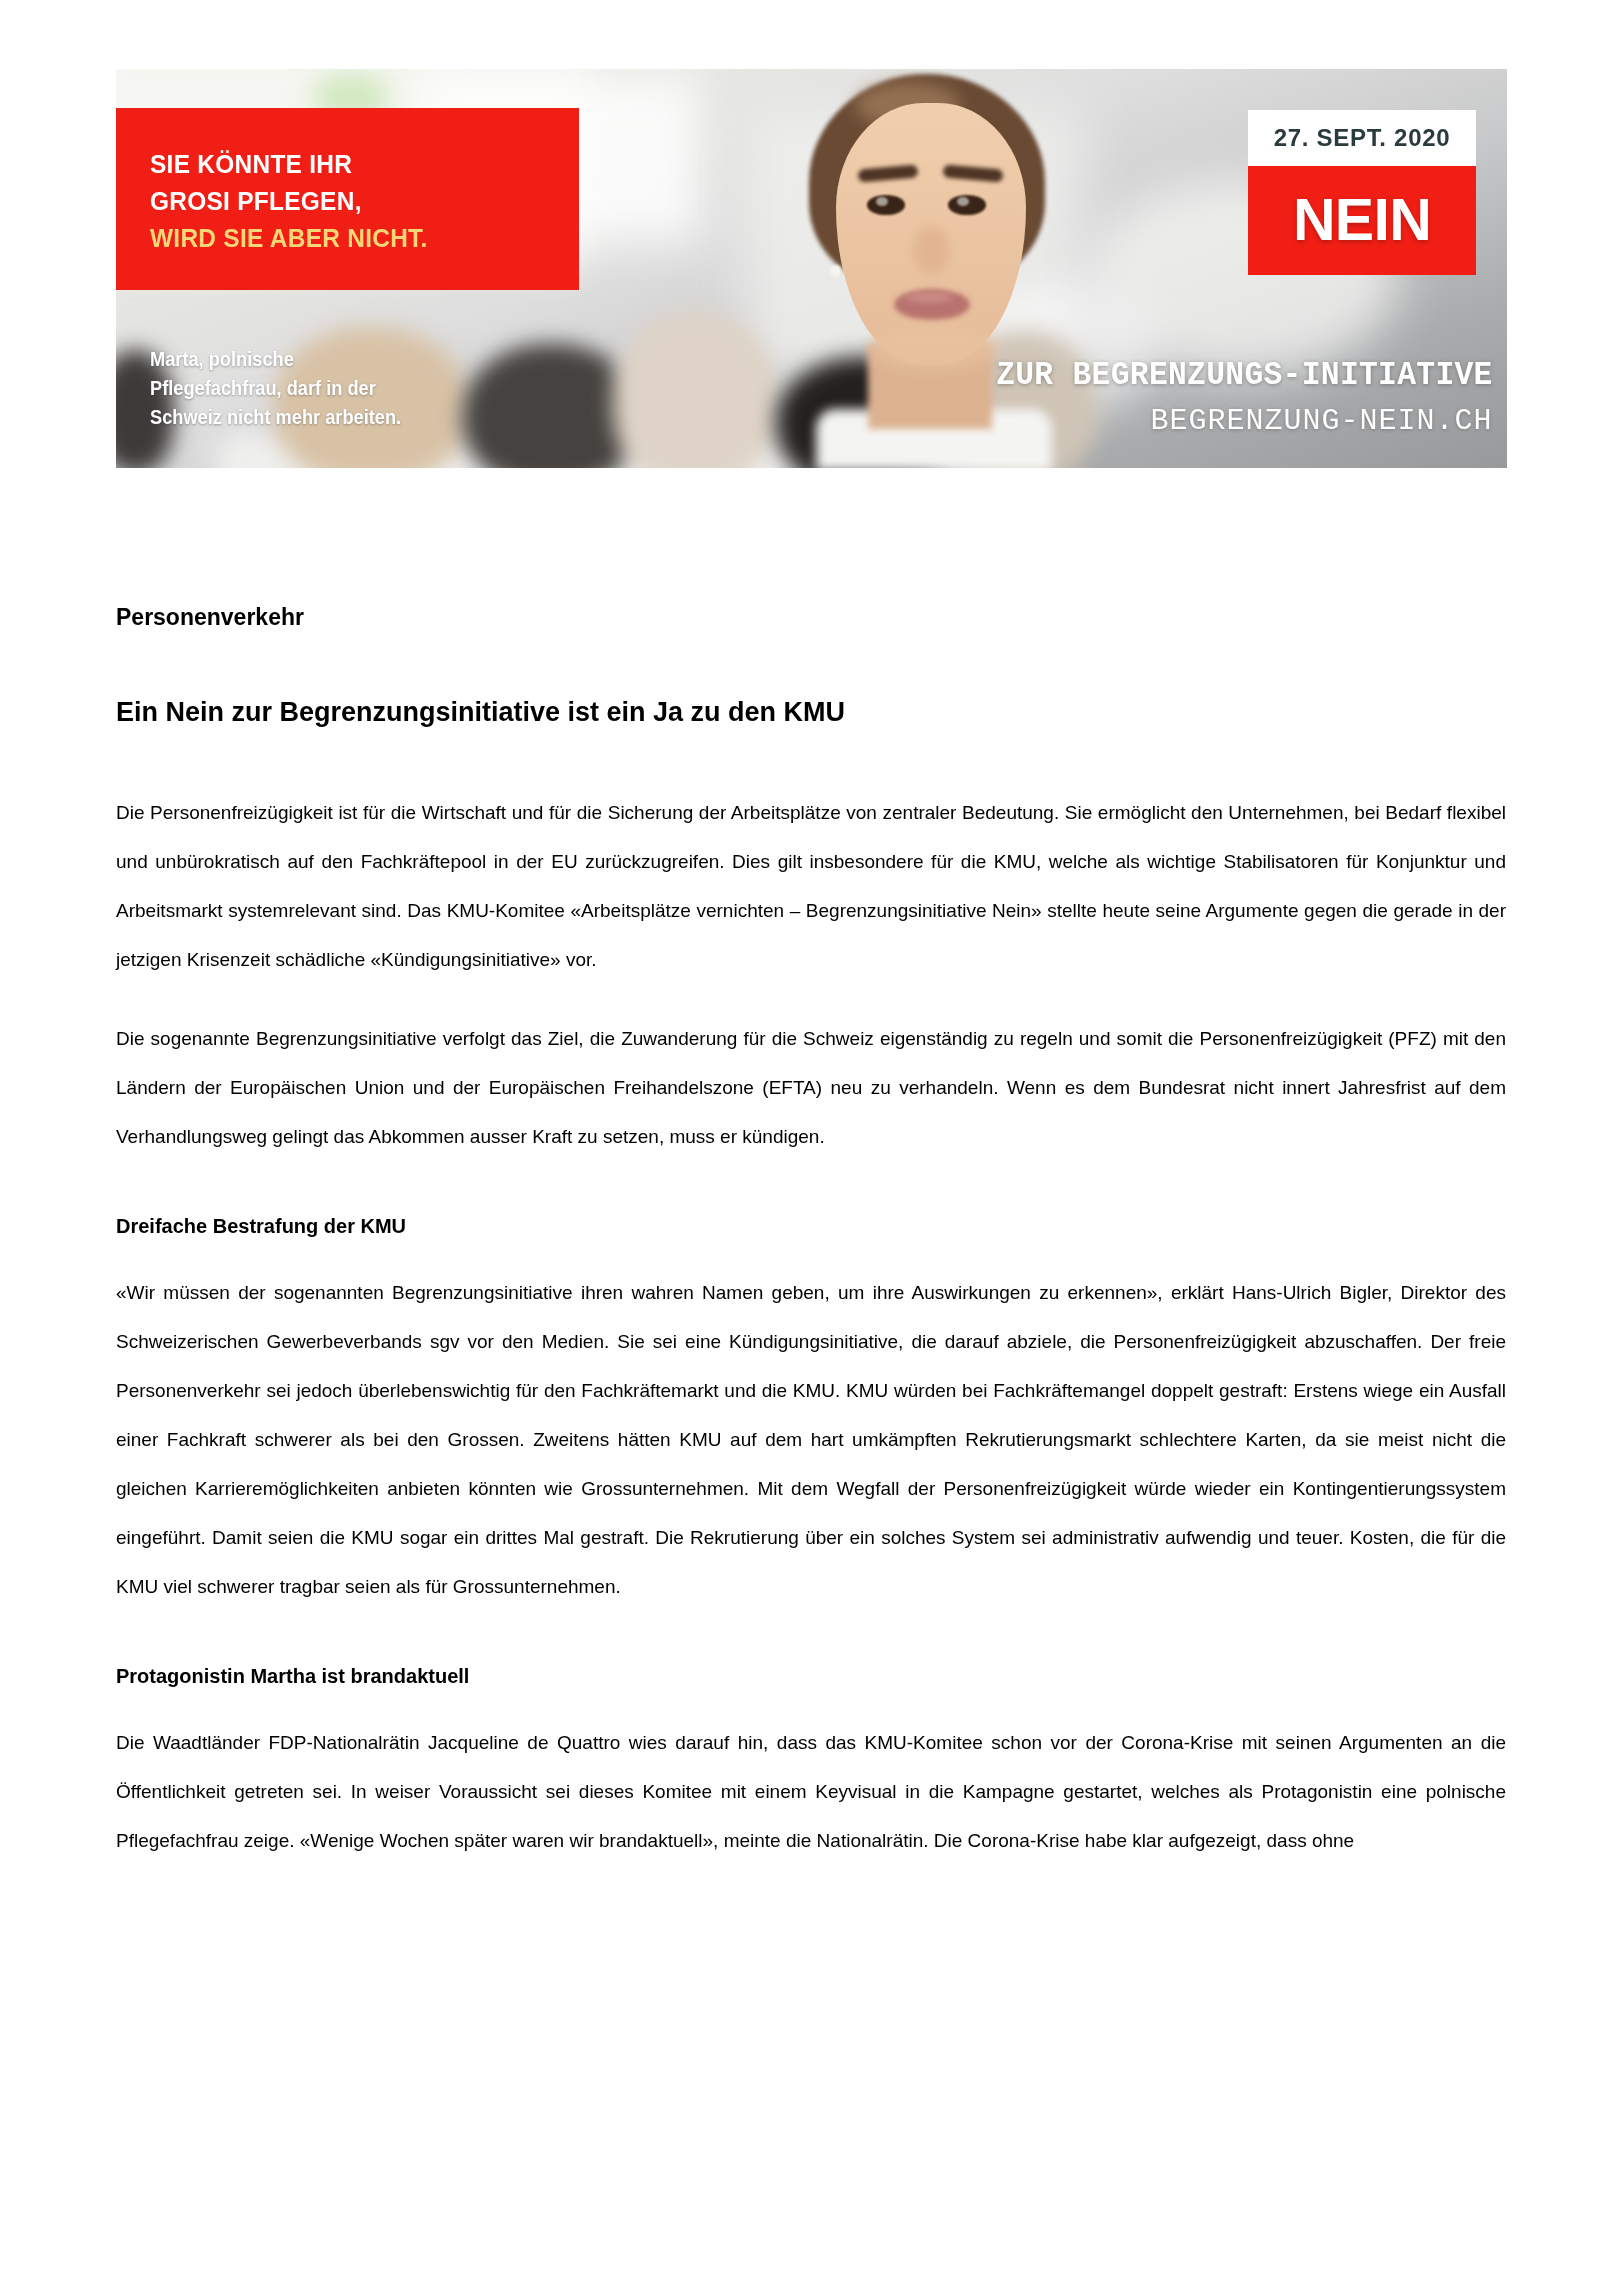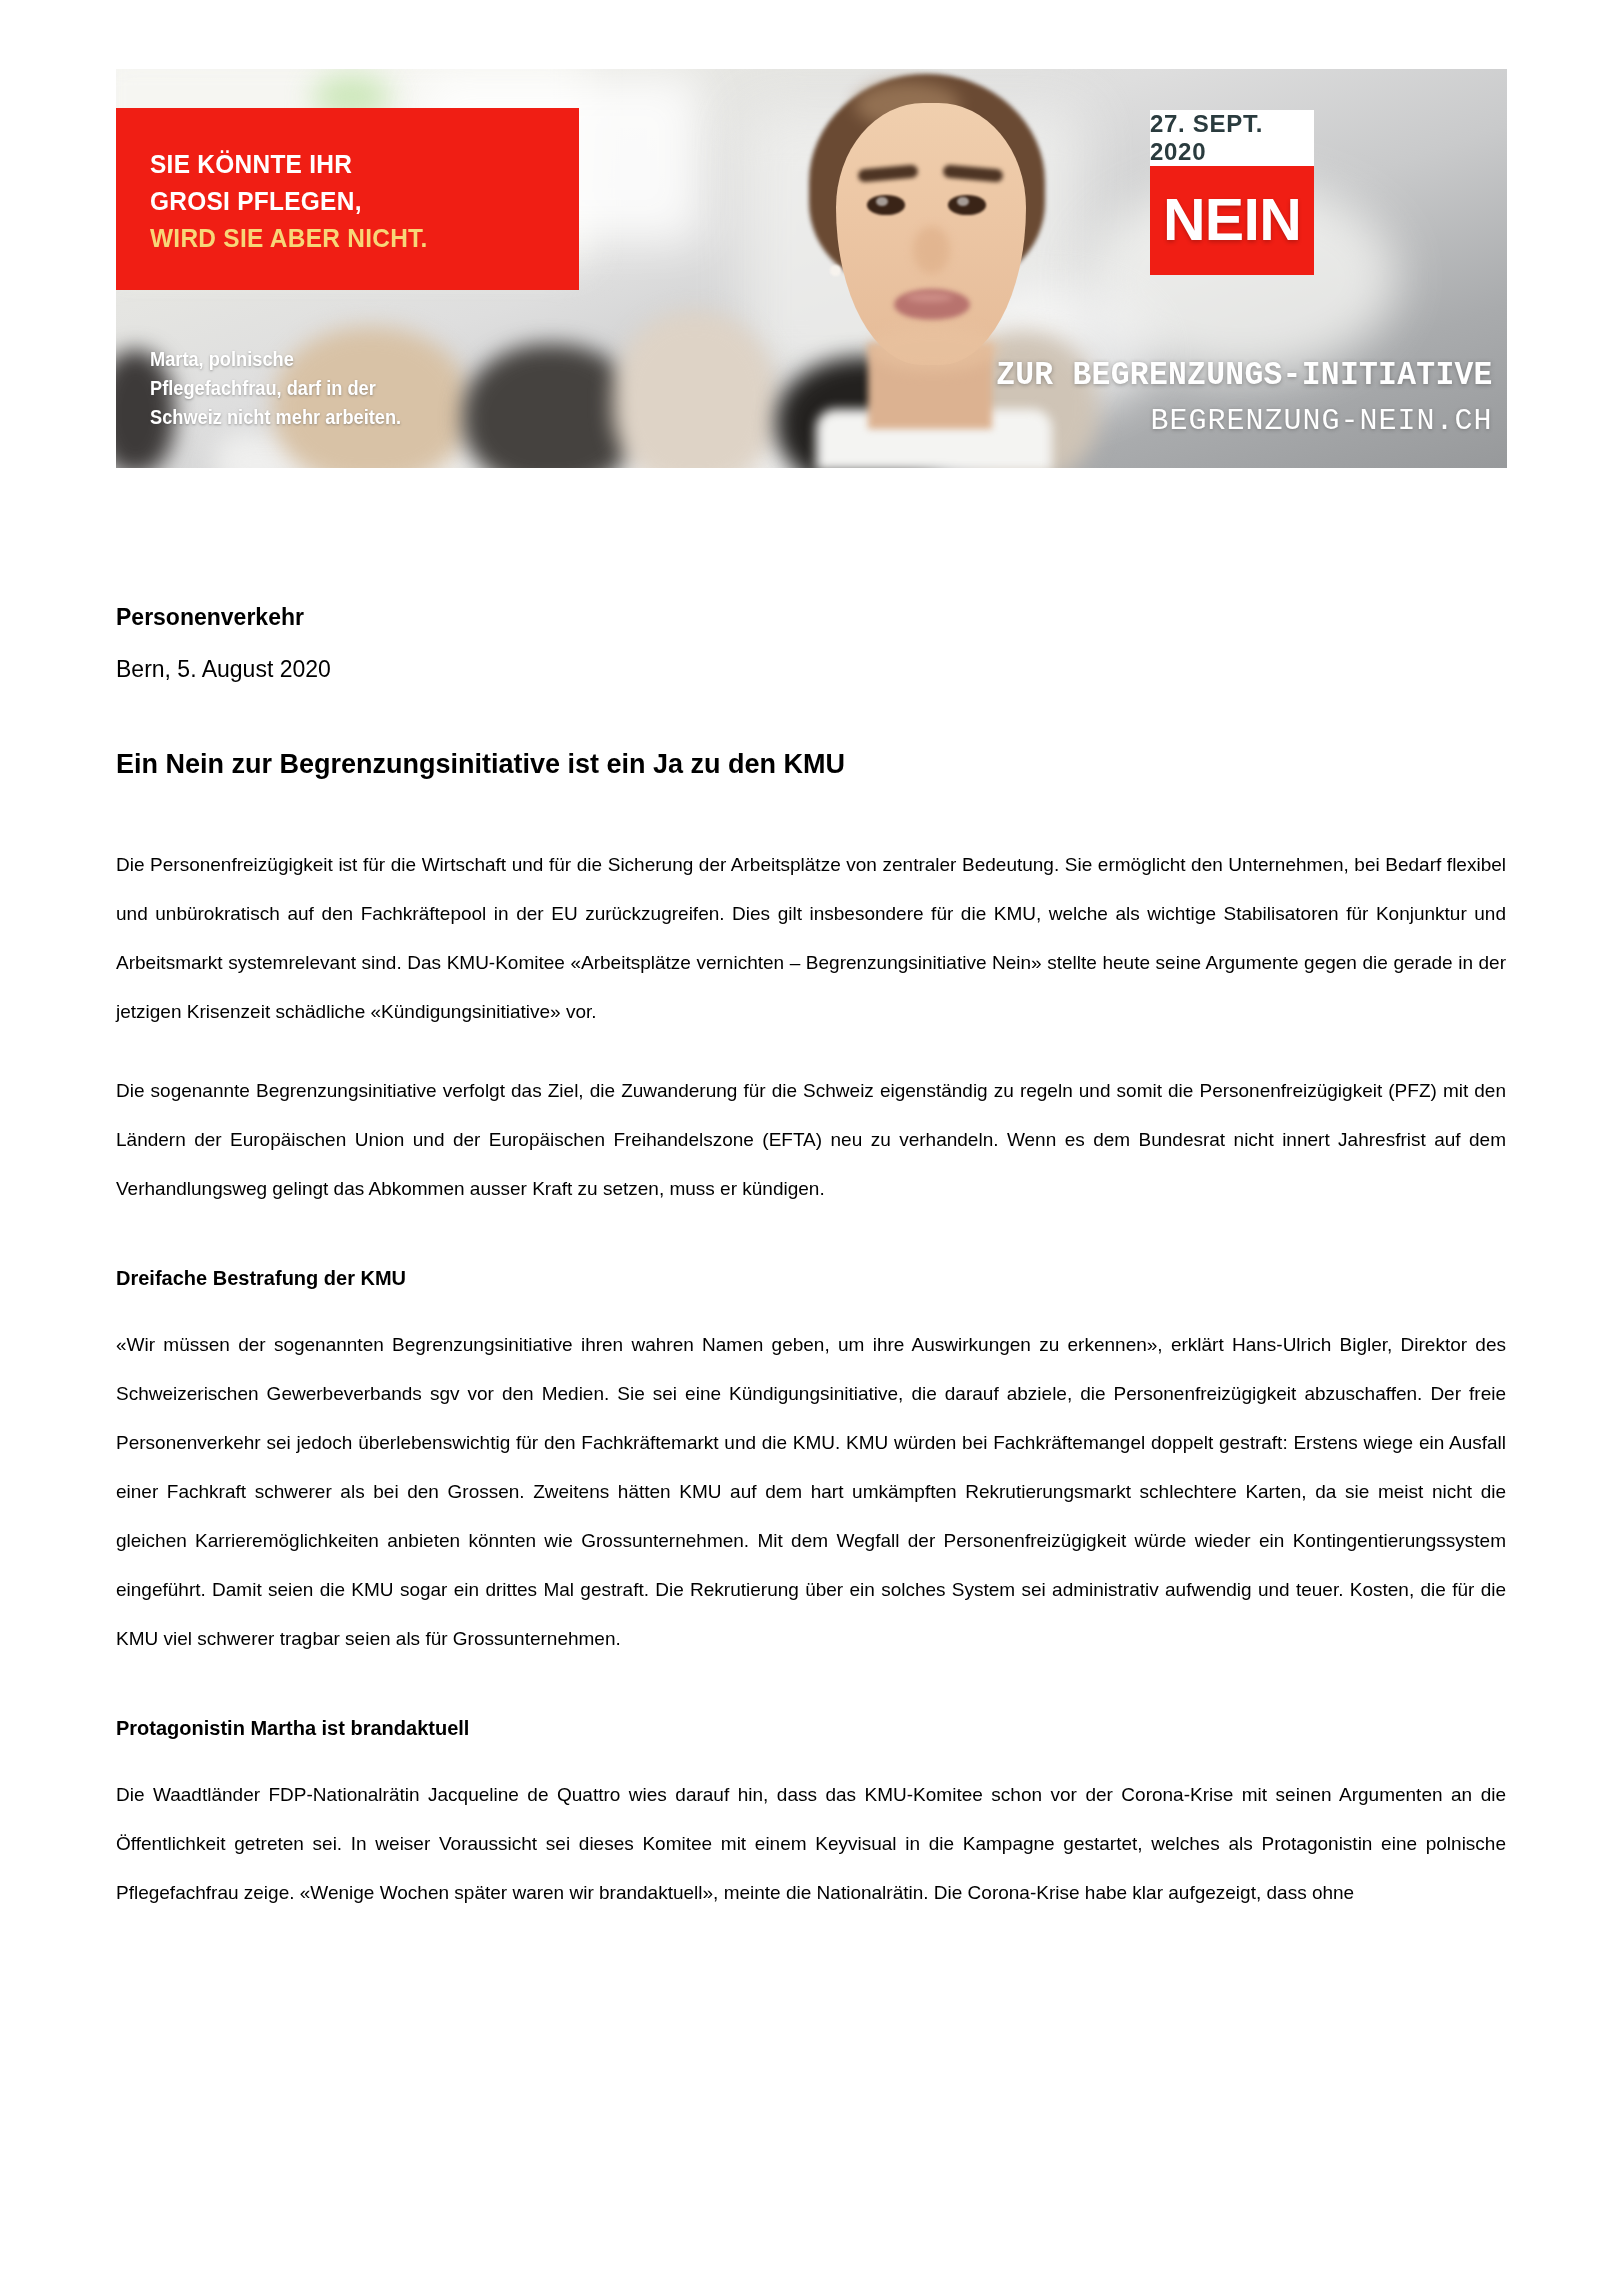--- a/index.html
+++ b/index.html
@@ -92,21 +92,21 @@
   
   .caption {
     position:absolute; left:34px; top:276px;
     font-weight:bold; font-size:19.6px; line-height:29px;
     color:#ffffff;
     text-shadow:0 0.7px 2.6px rgba(60,60,60,.45);
     transform:scaleX(.93); transform-origin:left top;
   }
 
   
-  .nein-logo { position:absolute; left:1034px; top:41px; width:164px; height:165px; }
+  .nein-logo { position:absolute; left:1132px; top:41px; width:228px; height:165px; }
   .nein-date {
     background:#ffffff; height:56px;
     display:flex; align-items:center; justify-content:center;
     font-weight:bold; font-size:24px; letter-spacing:0.7px;
     color:#2A3B3E;
   }
   .nein-word {
     background:#F01E14; height:109px;
     display:flex; align-items:center; justify-content:center;
     font-weight:bold; font-size:59px; letter-spacing:-0.7px;
@@ -219,21 +219,20 @@
     <div class="lockup">
       <div class="lockup-line1">ZUR BEGRENZUNGS-INITIATIVE</div>
       <div class="lockup-line2">BEGRENZUNG-NEIN.CH</div>
     </div>
 
   </div>
 
   <div class="doc">
 
     <div class="meta-title">Personenverkehr</div>
-    <div class="meta-date">Bern, 5. August 2020</div>
 
     <h1 class="headline">Ein Nein zur Begrenzungsinitiative ist ein Ja zu den KMU</h1>
 
     <p class="body first">Die Personenfreizügigkeit ist für die Wirtschaft und für die Sicherung der Arbeitsplätze von zentraler Bedeutung. Sie ermöglicht den Unternehmen, bei Bedarf flexibel und unbürokratisch auf den Fachkräftepool in der EU zurückzugreifen. Dies gilt insbesondere für die KMU, welche als wichtige Stabilisatoren für Konjunktur und Arbeitsmarkt systemrelevant sind. Das KMU-Komitee «Arbeitsplätze vernichten – Begrenzungsinitiative Nein» stellte heute seine Argumente gegen die gerade in der jetzigen Krisenzeit schädliche «Kündigungsinitiative» vor.</p>
 
     <p class="body">Die sogenannte Begrenzungsinitiative verfolgt das Ziel, die Zuwanderung für die Schweiz eigenständig zu regeln und somit die Personenfreizügigkeit (PFZ) mit den Ländern der Europäischen Union und der Europäischen Freihandelszone (EFTA) neu zu verhandeln. Wenn es dem Bundesrat nicht innert Jahresfrist auf dem Verhandlungsweg gelingt das Abkommen ausser Kraft zu setzen, muss er kündigen.</p>
 
     <h2 class="subhead">Dreifache Bestrafung der KMU</h2>
 
     <p class="body after-head">«Wir müssen der sogenannten Begrenzungsinitiative ihren wahren Namen geben, um ihre Auswirkungen zu erkennen», erklärt Hans-Ulrich Bigler, Direktor des Schweizerischen Gewerbeverbands sgv vor den Medien. Sie sei eine Kündigungsinitiative, die darauf abziele, die Personenfreizügigkeit abzuschaffen. Der freie Personenverkehr sei jedoch überlebenswichtig für den Fachkräftemarkt und die KMU. KMU würden bei Fachkräftemangel doppelt gestraft: Erstens wiege ein Ausfall einer Fachkraft schwerer als bei den Grossen. Zweitens hätten KMU auf dem hart umkämpften Rekrutierungsmarkt schlechtere Karten, da sie meist nicht die gleichen Karrieremöglichkeiten anbieten könnten wie Grossunternehmen. Mit dem Wegfall der Personenfreizügigkeit würde wieder ein Kontingentierungssystem eingeführt. Damit seien die KMU sogar ein drittes Mal gestraft. Die Rekrutierung über ein solches System sei administrativ aufwendig und teuer. Kosten, die für die KMU viel schwerer tragbar seien als für Grossunternehmen.</p>

